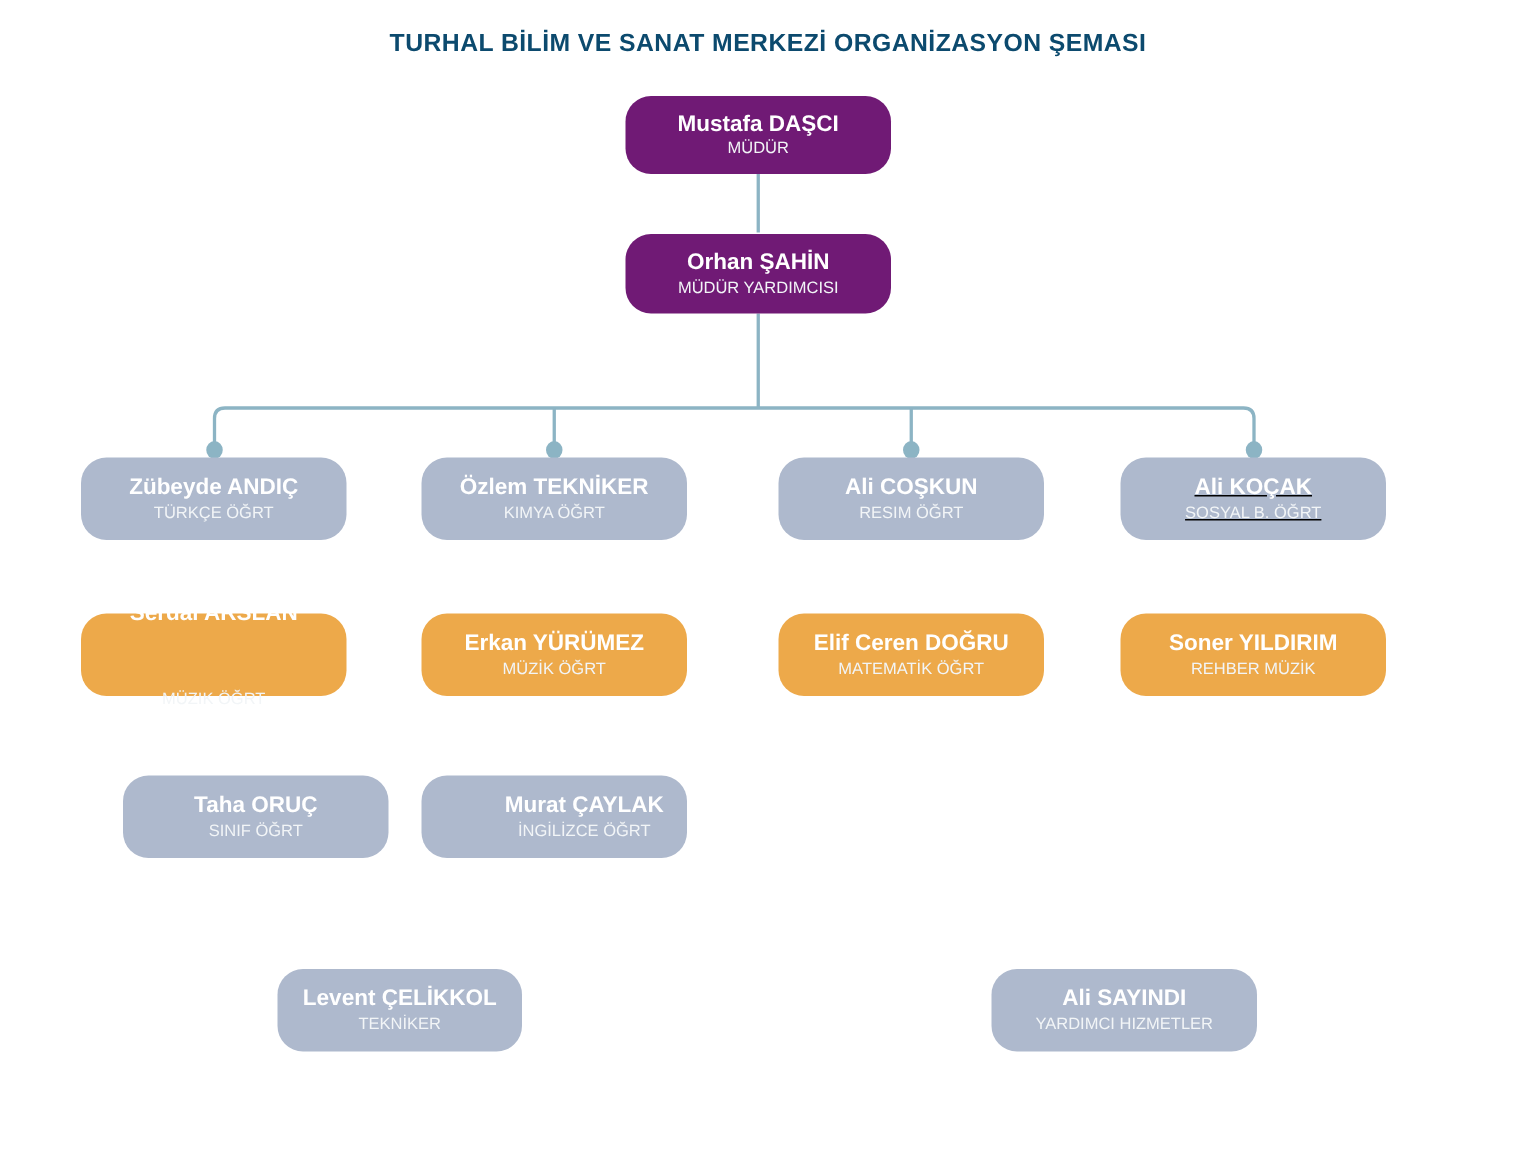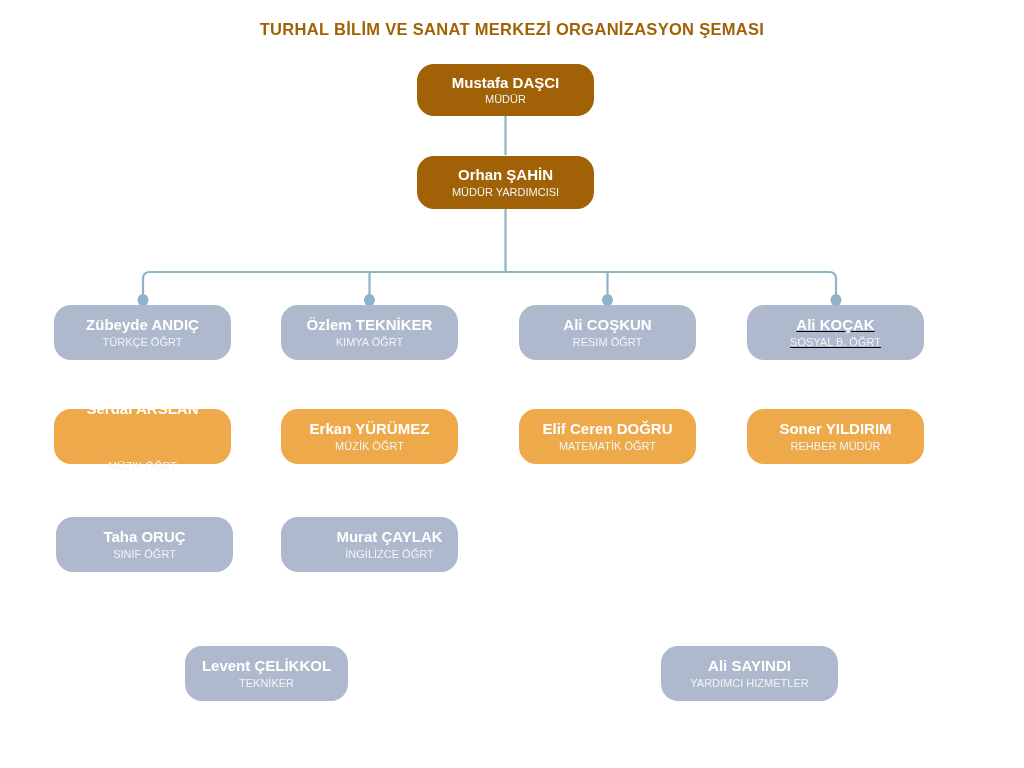--- a/index.html
+++ b/index.html
@@ -20,21 +20,21 @@
   }
   .page-title {
     position: absolute;
     left: 0;
     top: 20px;
     width: 1024px;
     text-align: center;
     font-size: 16.5px;
     font-weight: bold;
     letter-spacing: 0.3px;
-    color: #a16207;
+    color: #0c4a6e;
   }
   .node {
     position: absolute;
     box-sizing: border-box;
     border-radius: 17px;
     display: flex;
     flex-direction: column;
     align-items: center;
     justify-content: center;
     text-align: center;
@@ -48,21 +48,21 @@
     white-space: nowrap;
   }
   .node .n-role {
     font-size: 11px;
     font-weight: normal;
     color: #f2f5f7;
     line-height: 1.2;
     margin-top: 2px;
     white-space: nowrap;
   }
-  .teal   { background: #a16207; }
+  .teal   { background: #701a75; }
   .gray   { background: #aeb9cd; }
   .orange { background: #eda94a; }
 
   .connector {
     position: absolute;
     left: 0;
     top: 0;
     width: 1024px;
     height: 768px;
     pointer-events: none;
@@ -125,24 +125,24 @@
   <div class="node orange" style="left:281px; top:409px; width:177px; height:55px;">
     <span class="n-name">Erkan YÜRÜMEZ</span>
     <span class="n-role">MÜZİK ÖĞRT</span>
   </div>
   <div class="node orange" style="left:519px; top:409px; width:177px; height:55px;">
     <span class="n-name">Elif Ceren DOĞRU</span>
     <span class="n-role">MATEMATİK ÖĞRT</span>
   </div>
   <div class="node orange" style="left:747px; top:409px; width:177px; height:55px;">
     <span class="n-name">Soner YILDIRIM</span>
-    <span class="n-role">REHBER MÜDÜR</span>
+    <span class="n-role">REHBER MÜZİK</span>
   </div>
 
-  <div class="node gray" style="left:56px; top:517px; width:177px; height:55px;">
+  <div class="node gray" style="left:82px; top:517px; width:177px; height:55px;">
     <span class="n-name">Taha ORUÇ</span>
     <span class="n-role">SINIF ÖĞRT</span>
   </div>
   <div class="node gray" style="left:281px; top:517px; width:177px; height:55px;padding-left:48px;">
     <span class="n-name">Murat ÇAYLAK</span>
     <span class="n-role">İNGİLİZCE ÖĞRT</span>
   </div>
 
   <div class="node gray" style="left:185px; top:646px; width:163px; height:55px;">
     <span class="n-name">Levent ÇELİKKOL</span>

